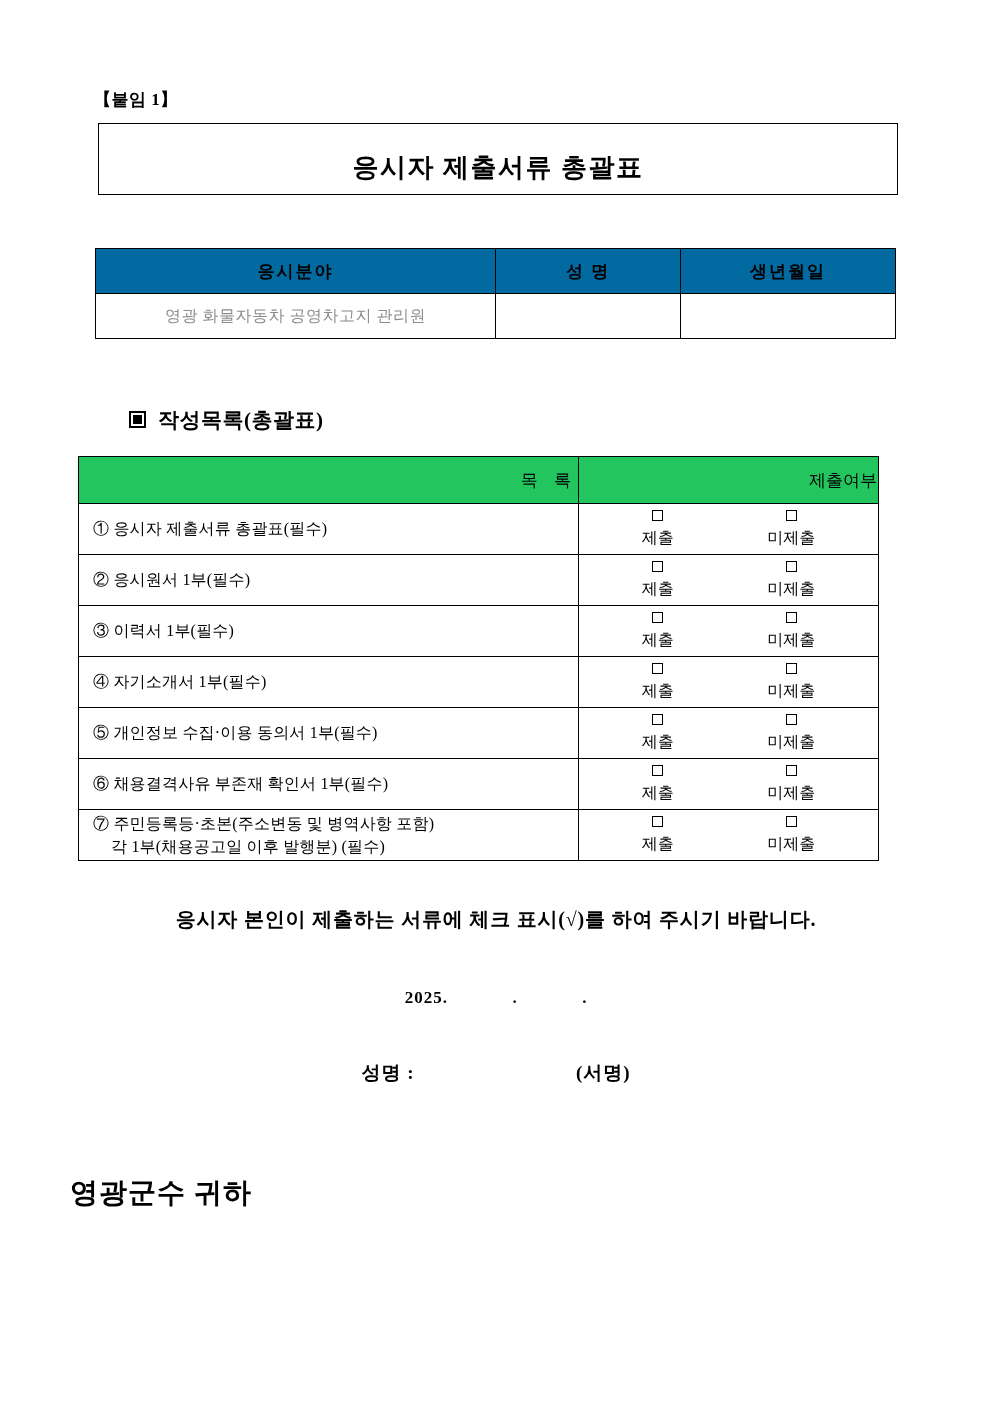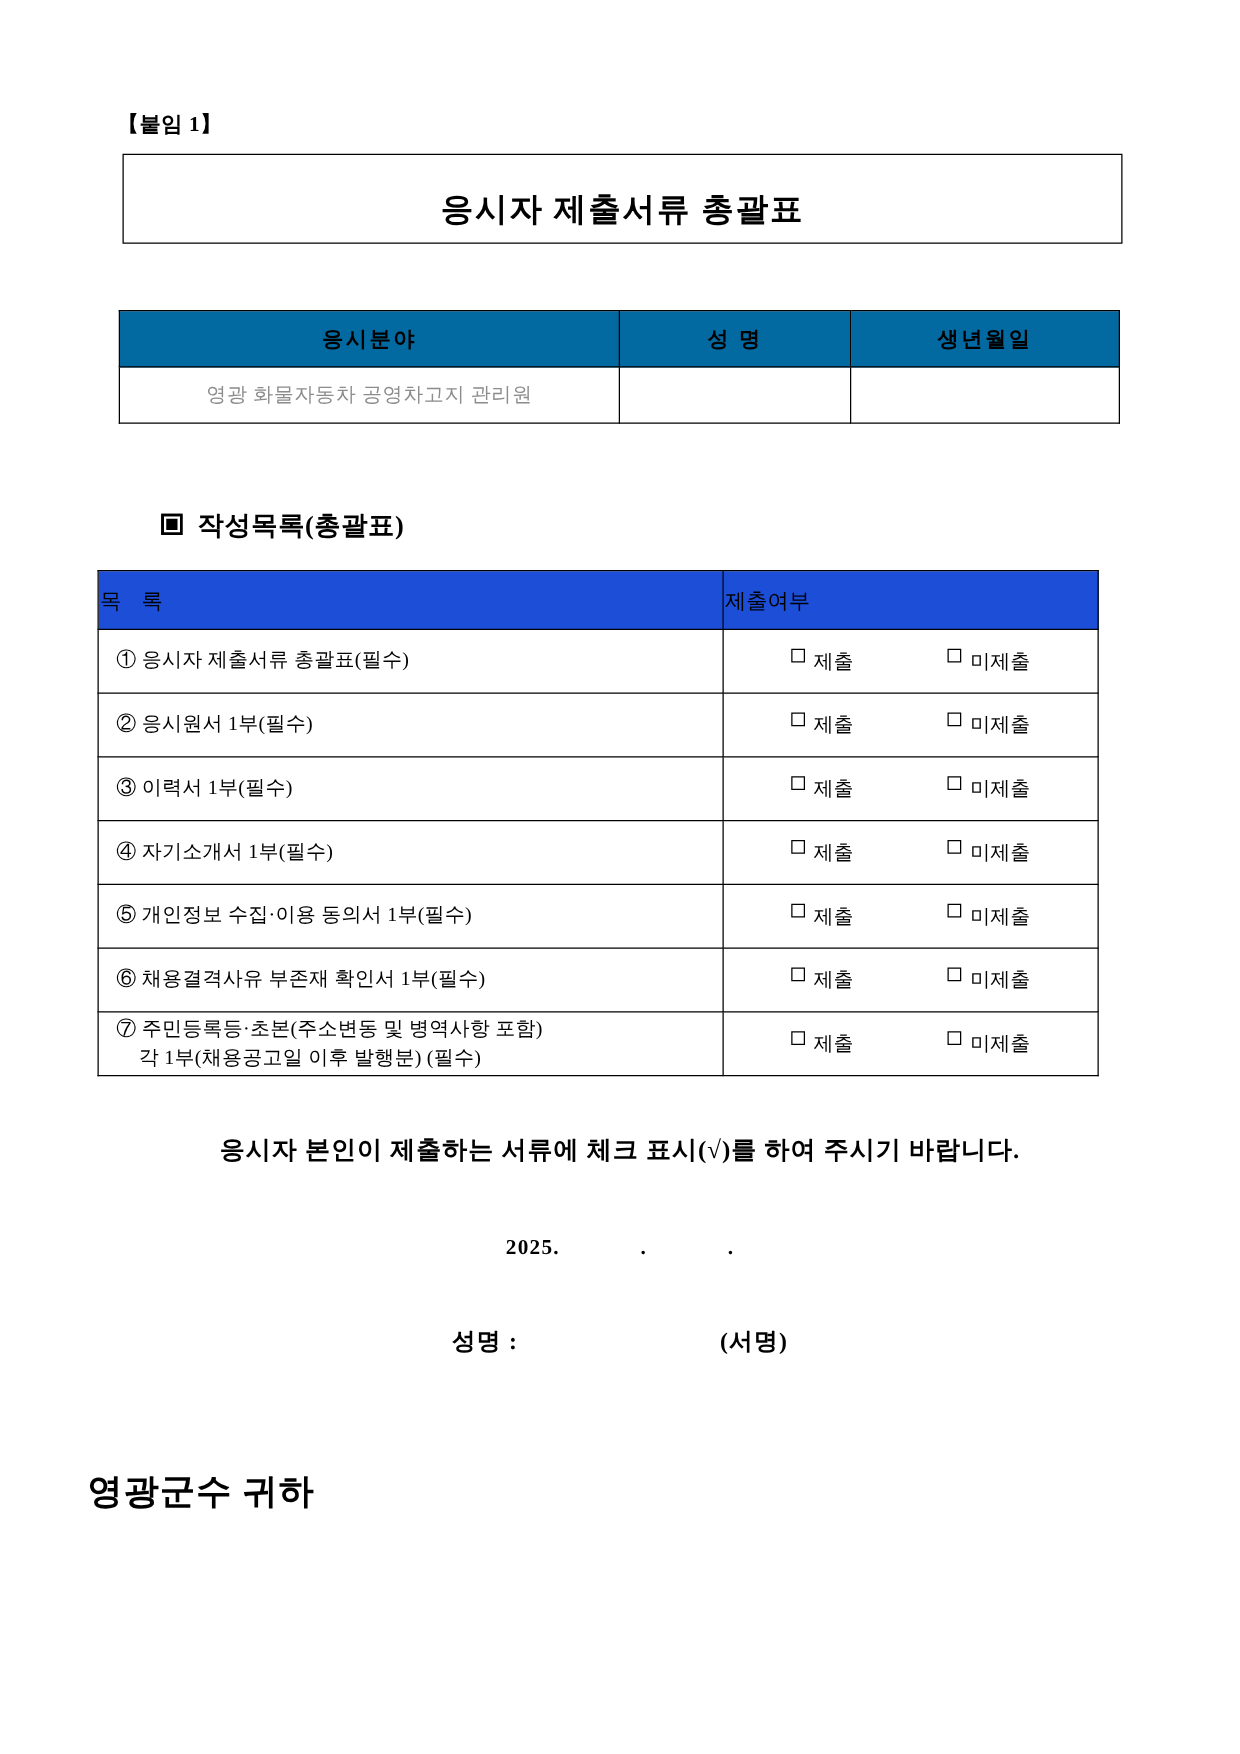--- a/index.html
+++ b/index.html
@@ -117,22 +117,22 @@
     table-layout: fixed;
   }
   .list-table th, .list-table td {
     border: 1.2px solid #000;
     vertical-align: middle;
   }
   .list-table th {
     height: 44px;
     font-size: 17px;
     font-weight: normal;
-    text-align: left;
-    background: #1d4ed8;
+    text-align: right;
+    background: #22c55e;
   }
   .list-table th.head-list { letter-spacing: 6px; }
   .col-item { width: 500px; }
   .col-submit { width: 300px; }
   .list-table td.item-cell {
     height: 48px;
     font-size: 16px;
     padding-left: 14px;
     letter-spacing: 0.2px;
     line-height: 1.45;
@@ -146,22 +146,24 @@
     padding: 0 16px;
   }
   .check-wrap {
     display: flex;
     justify-content: space-around;
     align-items: center;
     font-size: 16px;
   }
   .check-opt {
     display: inline-flex;
+    align-items: center;
     gap: 7px;
     white-space: nowrap;
+    flex-direction: column;
   }
   .chk-box {
     display: inline-block;
     width: 11px;
     height: 11px;
     border: 1px solid #000;
     box-sizing: border-box;
   }
 
   

